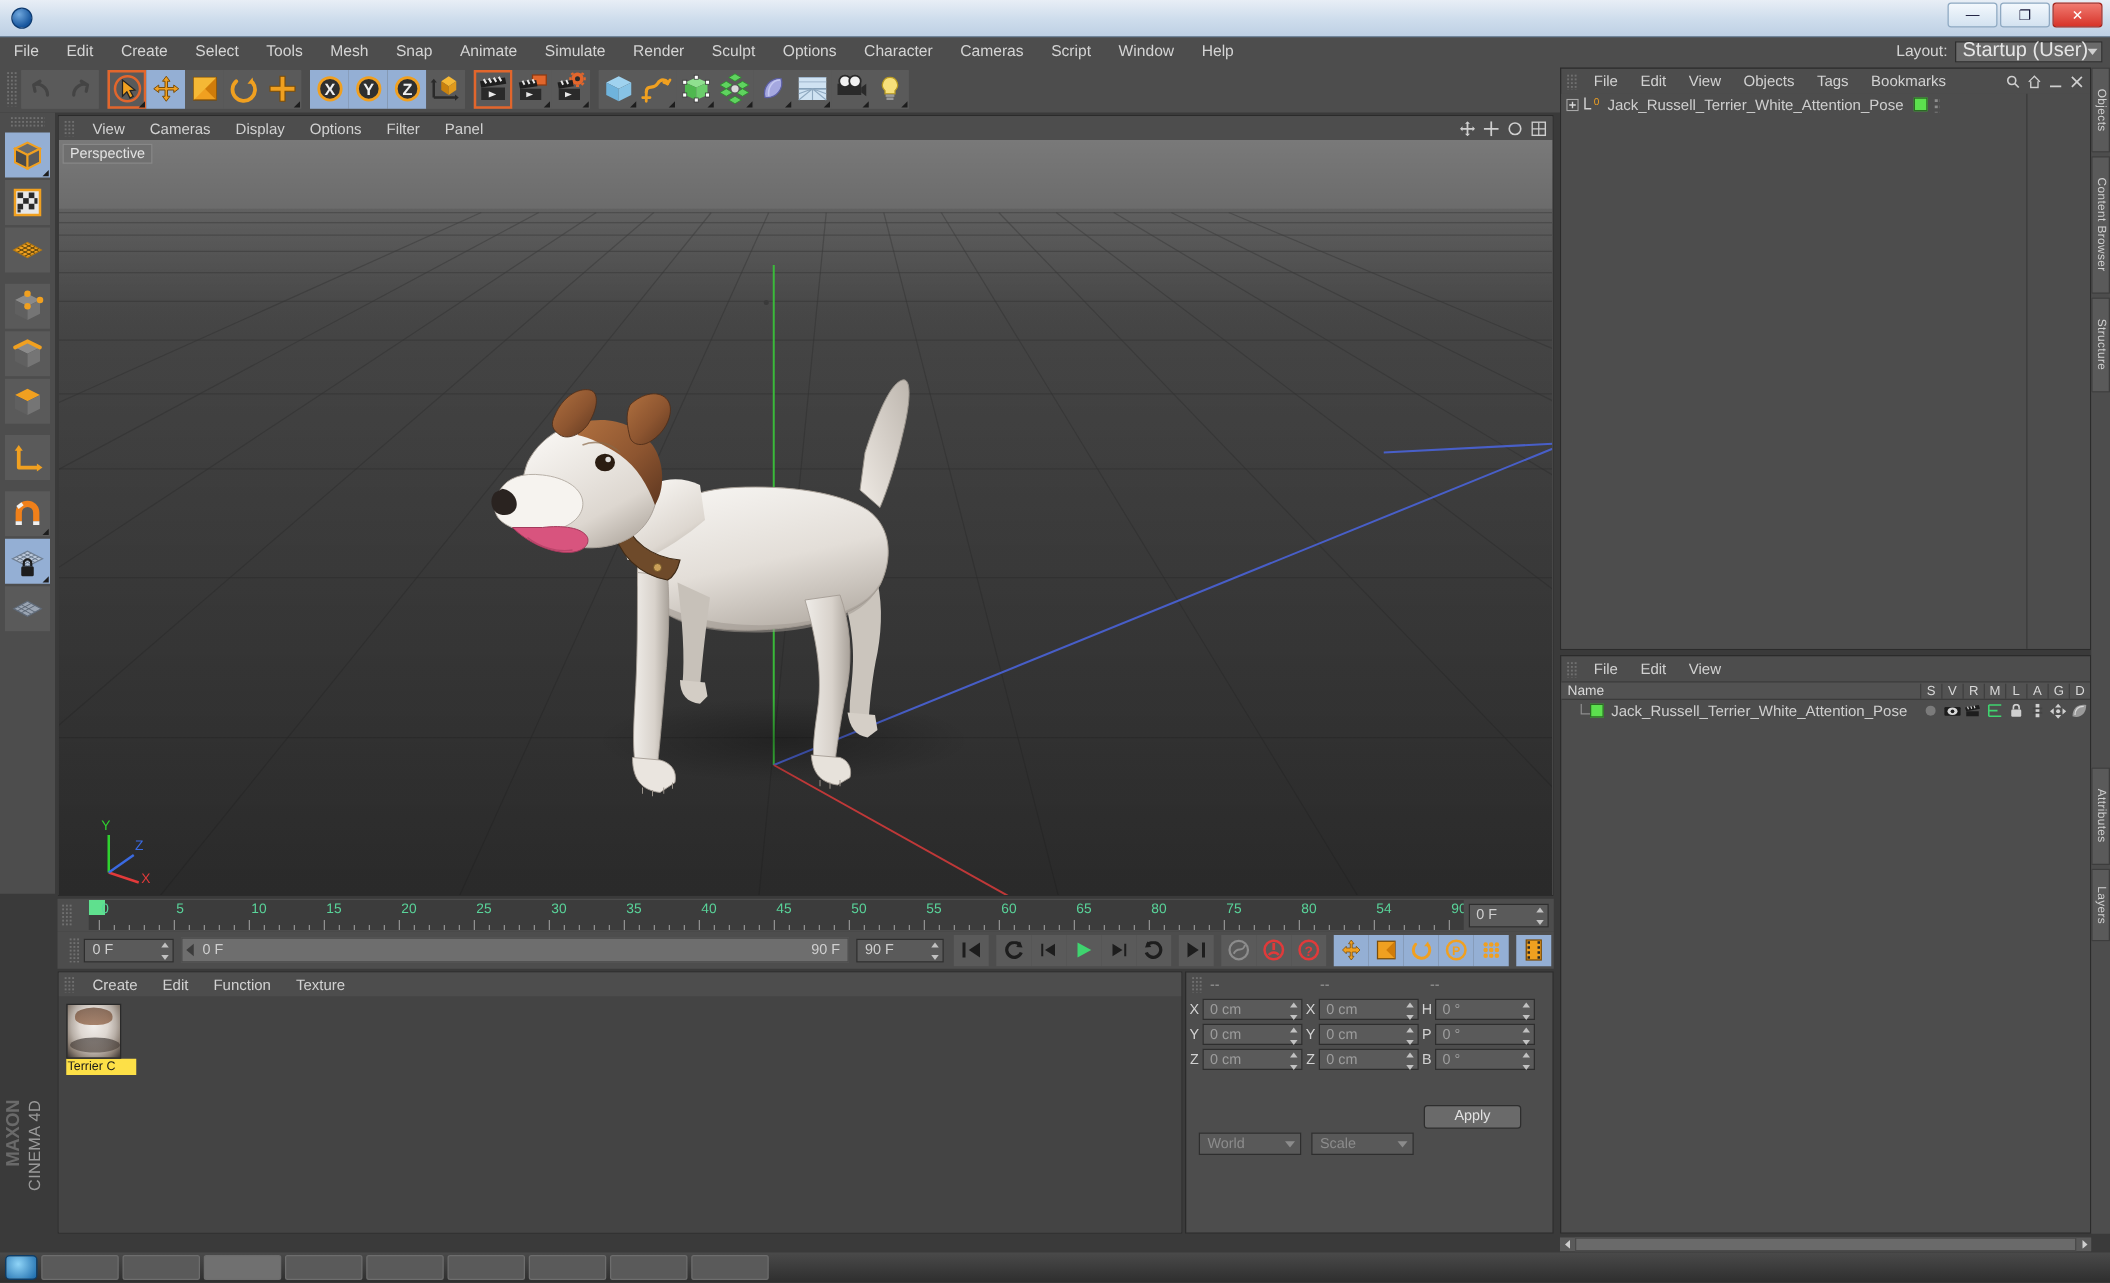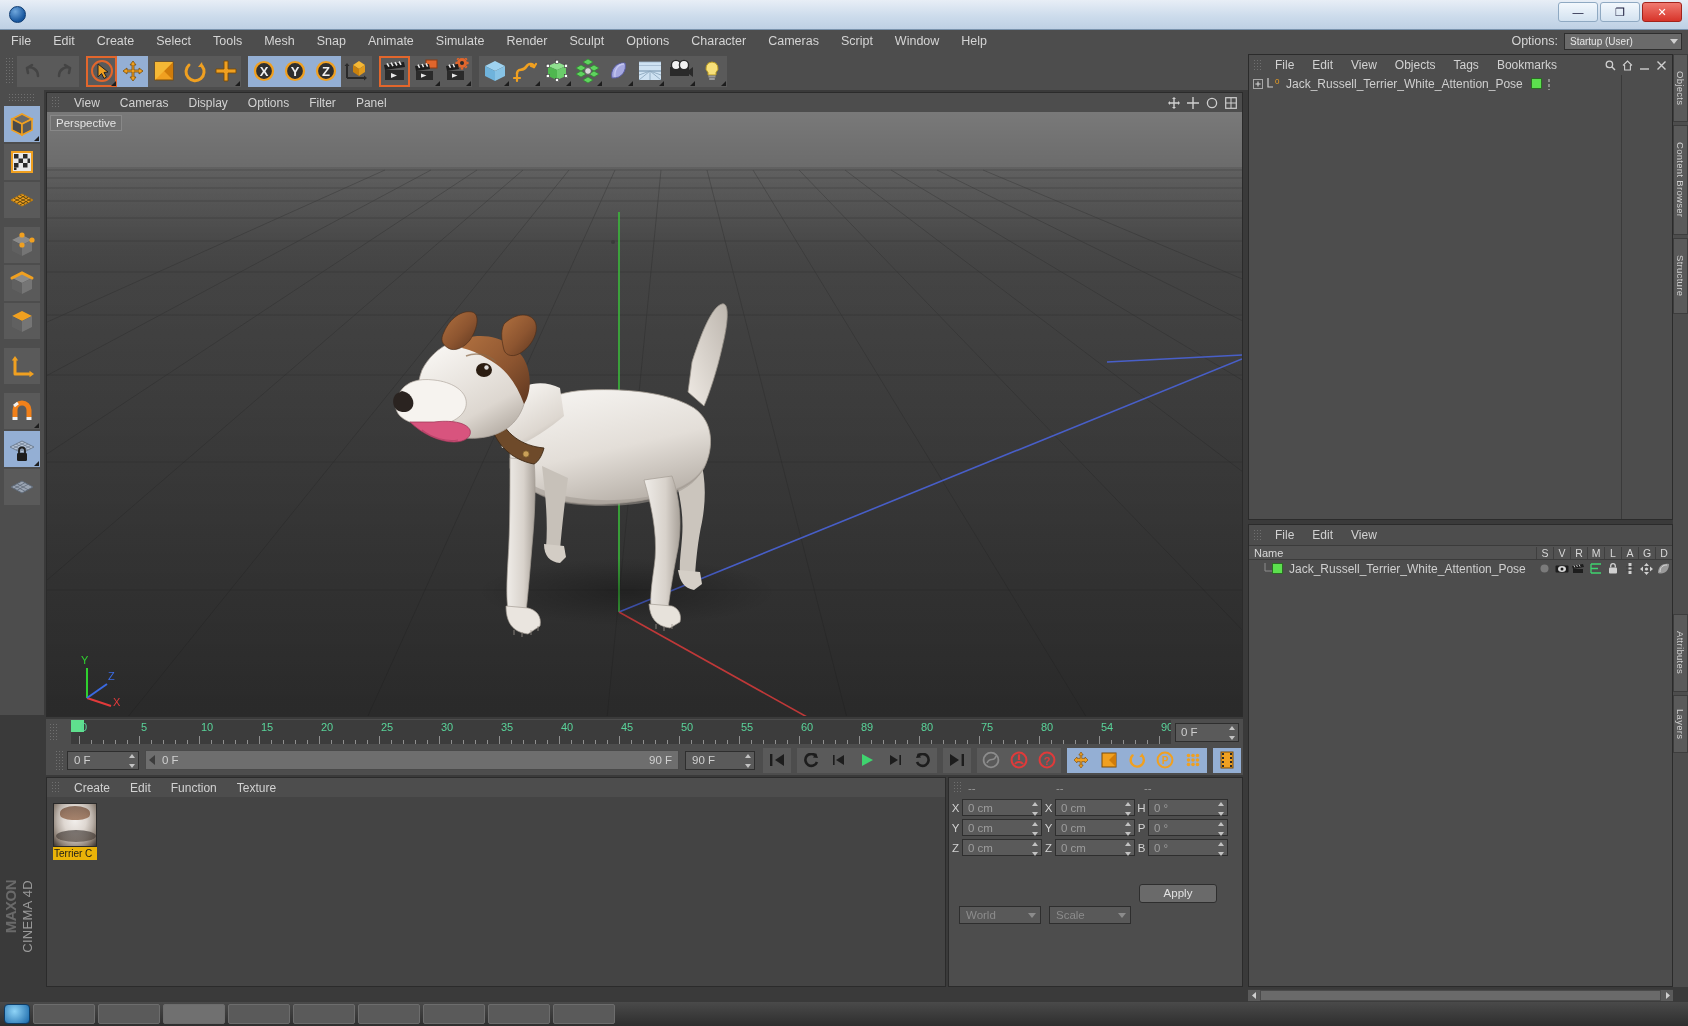--- a/index.html
+++ b/index.html
@@ -33,21 +33,21 @@
   
   #menubar{
     position:absolute; left:0; top:30px; width:1688px; height:22px;
     background:#4d4d4d; display:flex; align-items:center;
   }
   #menubar .mi{ font-size:12.5px; color:#d4d4d4; padding:0 11px; line-height:22px; white-space:nowrap;}
   #menubar .layout-wrap{ margin-left:auto; display:flex; align-items:center; padding-right:6px;}
   #menubar .layout-lbl{ font-size:12.5px; color:#d4d4d4; margin-right:6px;}
   #menubar .layout-sel{
     width:118px;height:17px;background:#6a6a6a;border:1px solid #2e2e2e;
-    font-size:10px;color:#e6e6e6; display:flex;align-items:center;padding-left:5px;
+    font-size:16px;color:#e6e6e6; display:flex;align-items:center;padding-left:5px;
     position:relative;
   }
   #menubar .layout-sel .arr{
     position:absolute;right:3px;top:5px;border-left:4px solid transparent;border-right:4px solid transparent;
     border-top:5px solid #d0d0d0;
   }
 
   
   #toolbar{
     position:absolute; left:0; top:52px; width:1688px; height:38px;
@@ -136,21 +136,21 @@
   #matmgr .mm-body{ height:189px; background:#444; padding:6px; }
   .mat{ width:44px; }
   .mat .sw{ width:44px;height:44px;border:1px solid #2a2a2a;
     background:
       radial-gradient(ellipse at 50% 38%, #f2efec 0%, #ded7d1 38%, #b9b0a8 60%, #8c8075 78%, #3a3330 100%);
     position:relative; overflow:hidden;}
   .mat .sw:before{content:"";position:absolute;left:6px;top:2px;width:30px;height:14px;
     background:linear-gradient(#6b4a36,#8d5f42); border-radius:50% 50% 40% 40%; opacity:.75;}
   .mat .sw:after{content:"";position:absolute;left:2px;bottom:4px;width:40px;height:12px;
     background:linear-gradient(#2e2724,#4c423c); border-radius:50%; opacity:.6;}
-  .mat .nm{ background:#eab308; color:#1a1a1a; font-size:10px; width:44px; height:13px;
+  .mat .nm{ background:#fde047; color:#1a1a1a; font-size:10px; width:56px; height:13px;
     overflow:hidden; white-space:nowrap; padding-left:1px; line-height:13px;}
 
   
   #coords{ position:absolute; left:948px; top:777px; width:295px; height:210px;
     background:#4d4d4d; border:1px solid #2b2b2b; }
   #coords .ct{ height:19px; display:flex;align-items:center; font-size:11.5px;color:#9a9a9a;}
   #coords .cgrip{ width:9px;height:13px;margin:0 4px;
     background-image:radial-gradient(#8d8d8d 1px, transparent 1px); background-size:3px 3px;opacity:.55;}
   #coords .ct span{ width:88px; text-align:left; padding-left:2px;}
   .crow{ display:flex; align-items:center; height:19px; margin-top:1px;}
@@ -245,21 +245,21 @@
   <div class="mi">Simulate</div>
   <div class="mi">Render</div>
   <div class="mi">Sculpt</div>
   <div class="mi">Options</div>
   <div class="mi">Character</div>
   <div class="mi">Cameras</div>
   <div class="mi">Script</div>
   <div class="mi">Window</div>
   <div class="mi">Help</div>
   <div class="layout-wrap">
-    <div class="layout-lbl">Options:</div>
+    <div class="layout-lbl">Layout:</div>
     <div class="layout-sel">
       <span>Startup (User)</span>
       <i class="arr"></i>
     </div>
   </div>
 </div>
 
 <div id="toolbar">
   <div class="grip"></div>
 
@@ -834,21 +834,21 @@
       <div class="tick" style="left: 692px; height: 4px;"></div>
       <div class="tick" style="left: 704px; height: 4px;"></div>
       <div class="tick" style="left: 716px; height: 4px;"></div>
       <div class="tick" style="left: 728px; height: 8px;"></div>
       <div class="lbl" style="left: 730px;">60</div>
       <div class="tick" style="left: 740px; height: 4px;"></div>
       <div class="tick" style="left: 752px; height: 4px;"></div>
       <div class="tick" style="left: 764px; height: 4px;"></div>
       <div class="tick" style="left: 776px; height: 4px;"></div>
       <div class="tick" style="left: 788px; height: 8px;"></div>
-      <div class="lbl" style="left: 790px;">89</div>
+      <div class="lbl" style="left: 790px;">65</div>
       <div class="tick" style="left: 800px; height: 4px;"></div>
       <div class="tick" style="left: 812px; height: 4px;"></div>
       <div class="tick" style="left: 824px; height: 4px;"></div>
       <div class="tick" style="left: 836px; height: 4px;"></div>
       <div class="tick" style="left: 848px; height: 8px;"></div>
       <div class="lbl" style="left: 850px;">80</div>
       <div class="tick" style="left: 860px; height: 4px;"></div>
       <div class="tick" style="left: 872px; height: 4px;"></div>
       <div class="tick" style="left: 884px; height: 4px;"></div>
       <div class="tick" style="left: 896px; height: 4px;"></div>

